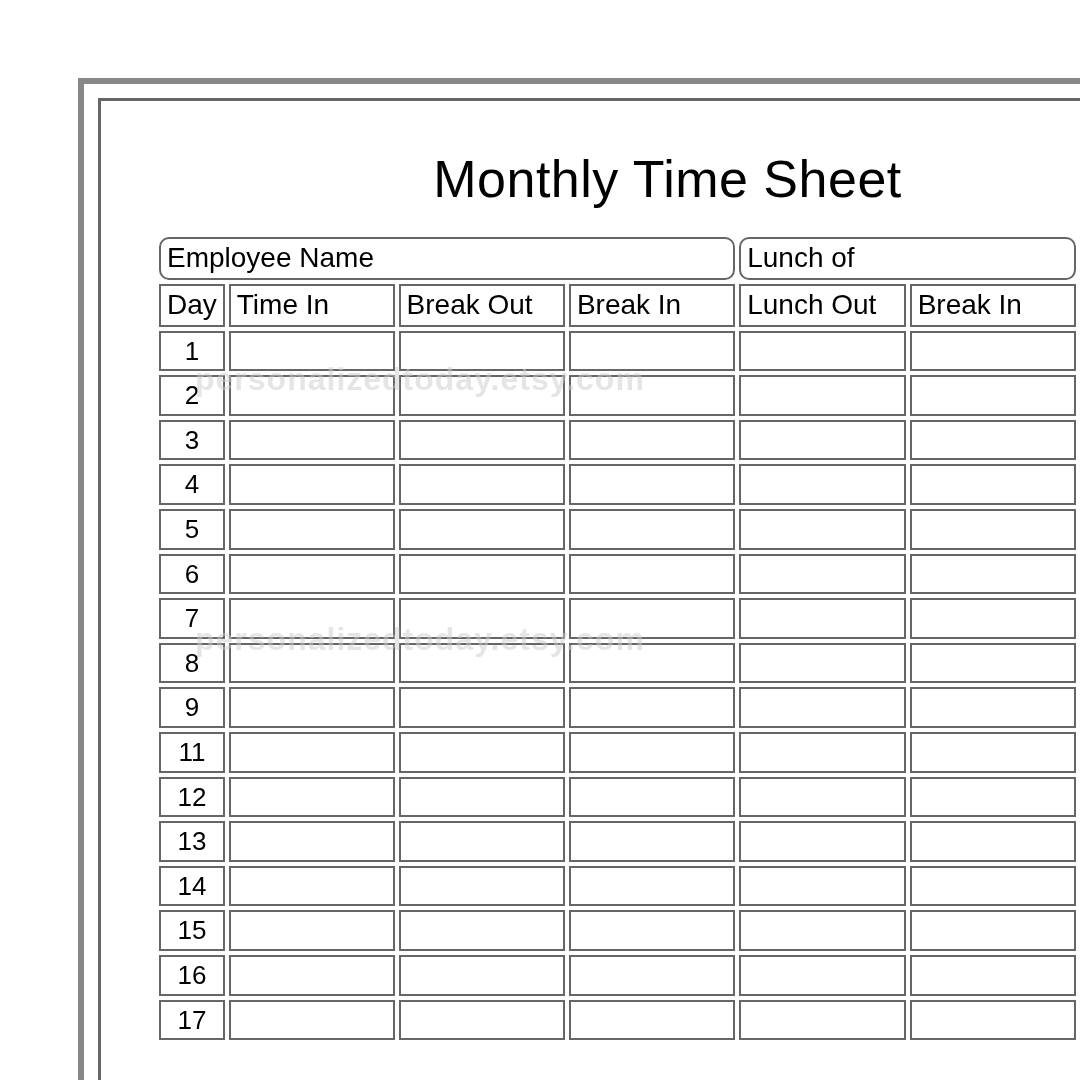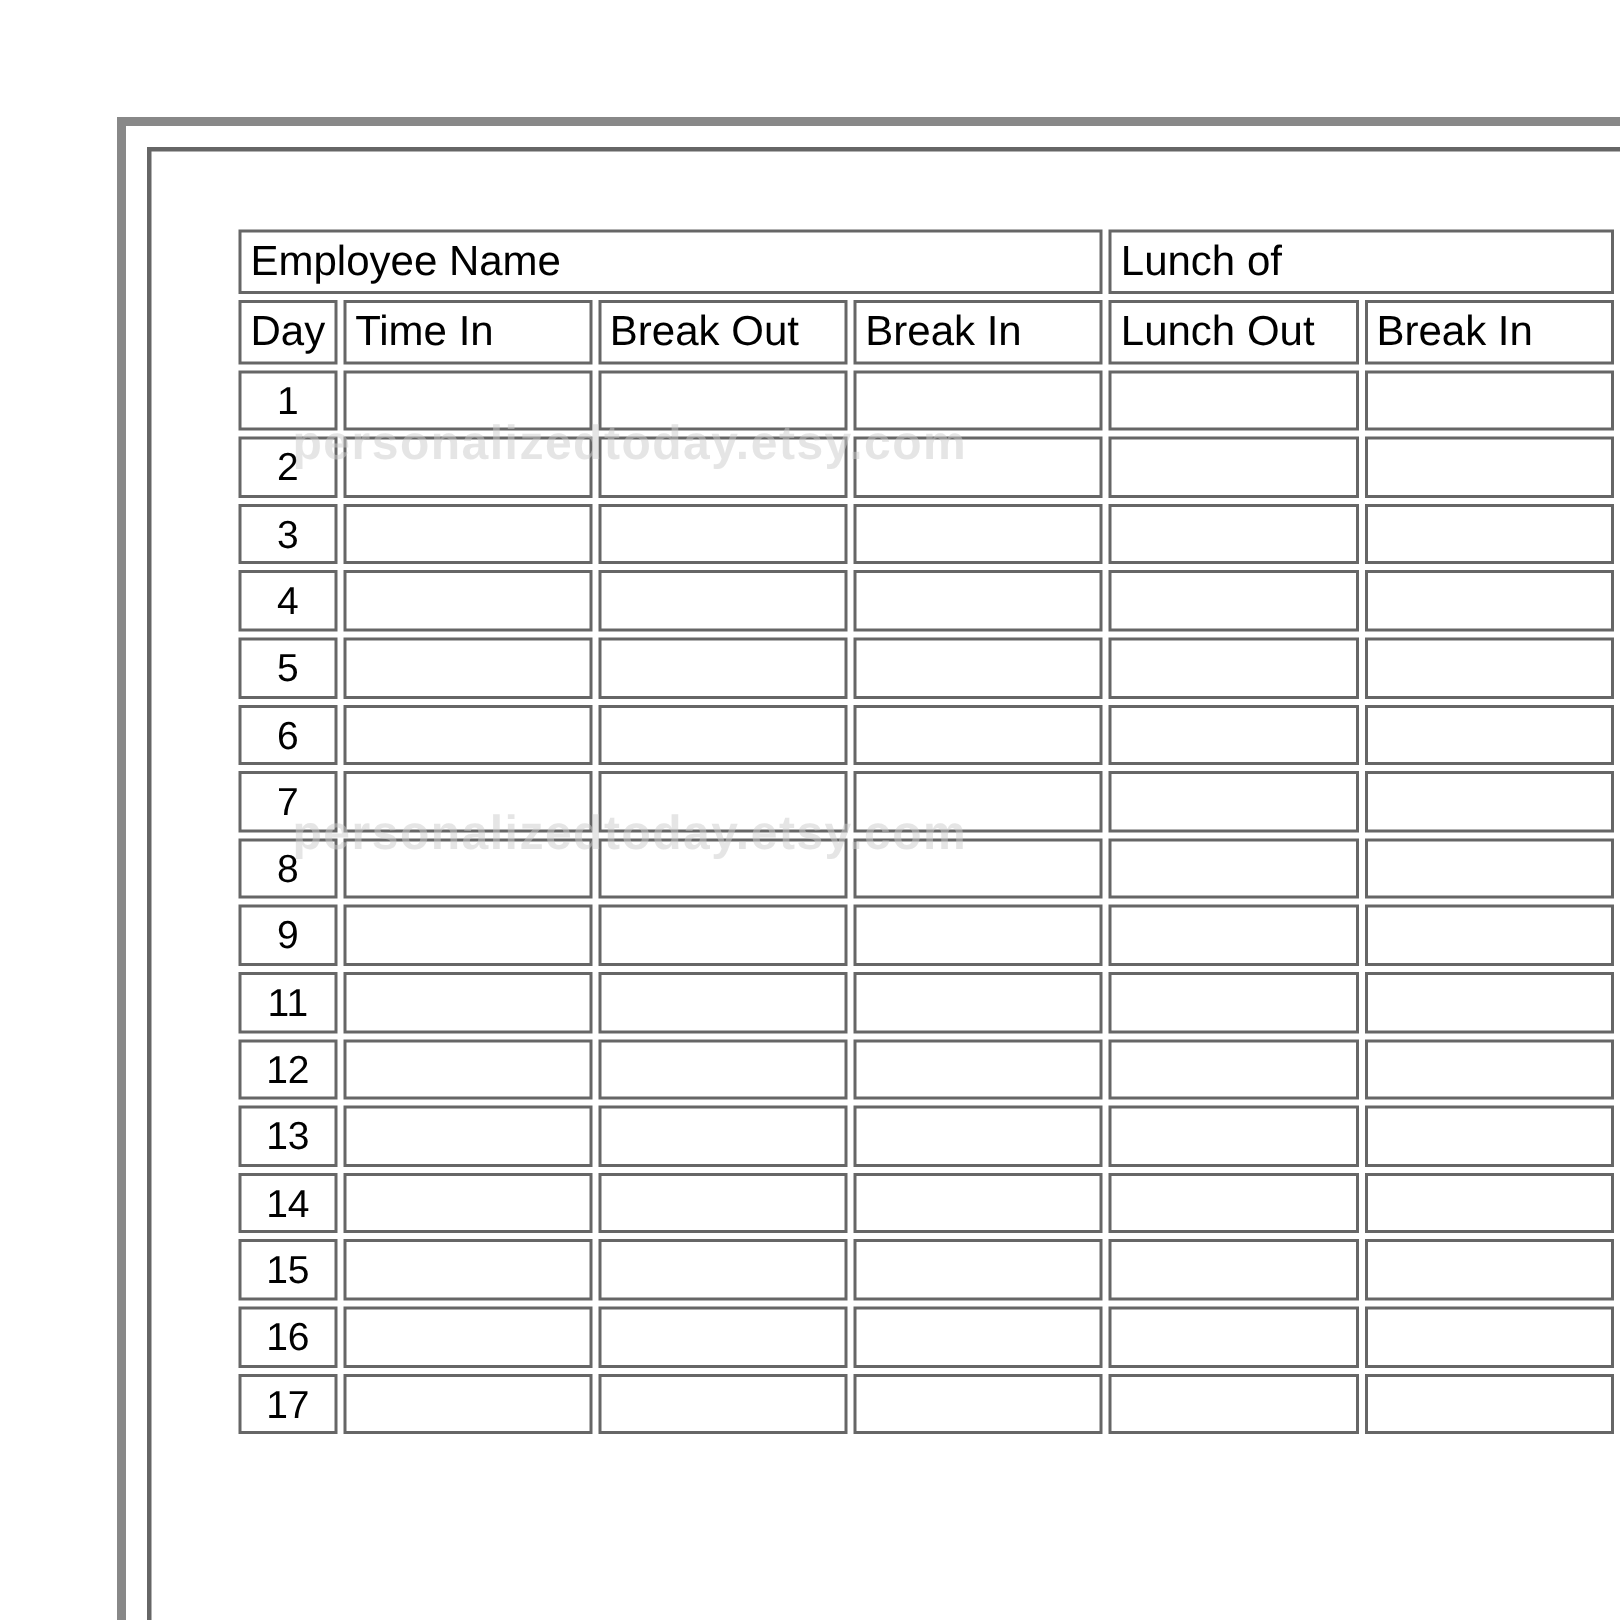--- a/index.html
+++ b/index.html
@@ -53,40 +53,41 @@
       padding: 4px 6px;
       text-align: left;
       font-size: 28px;
       line-height: 1.1;
       height: 40px;
     }
     .col-day { width: 64px; text-align: center; }
     .col-time { width: 170px; text-align: center; }
     .hdr-row td { text-align: left; font-size: 28px; }
     .hdr-row .col-day { text-align: left; }
-    .info-row td { font-size: 28px; text-align: left; padding-left: 6px; }
+    .info-row td { font-size: 28px; text-align: left; padding-left: 6px; border-radius: 10px; }
     .data-row td { height: 38px; }
     .data-row .col-day { font-size: 26px; text-align: center; }
     .watermark {
       position: absolute;
       left: 40px;
       font-size: 32px;
       font-weight: 700;
       color: #ccc;
       opacity: 0.5;
       pointer-events: none;
       letter-spacing: 1px;
       white-space: nowrap;
     }
   </style>
 </head>
 <body>
 
 <div class="outer-frame">
   <div class="inner-frame">
+    <div class="title">Monthly Time Sheet</div>
 
     <div class="sheet-wrap">
 
       <div class="watermark" style="top:128px;">personalizedtoday.etsy.com</div>
       <div class="watermark" style="top:388px;">personalizedtoday.etsy.com</div>
 
       <table>
         <tbody>
             <tr class="info-row">
           <td colspan="4">Employee Name</td>

